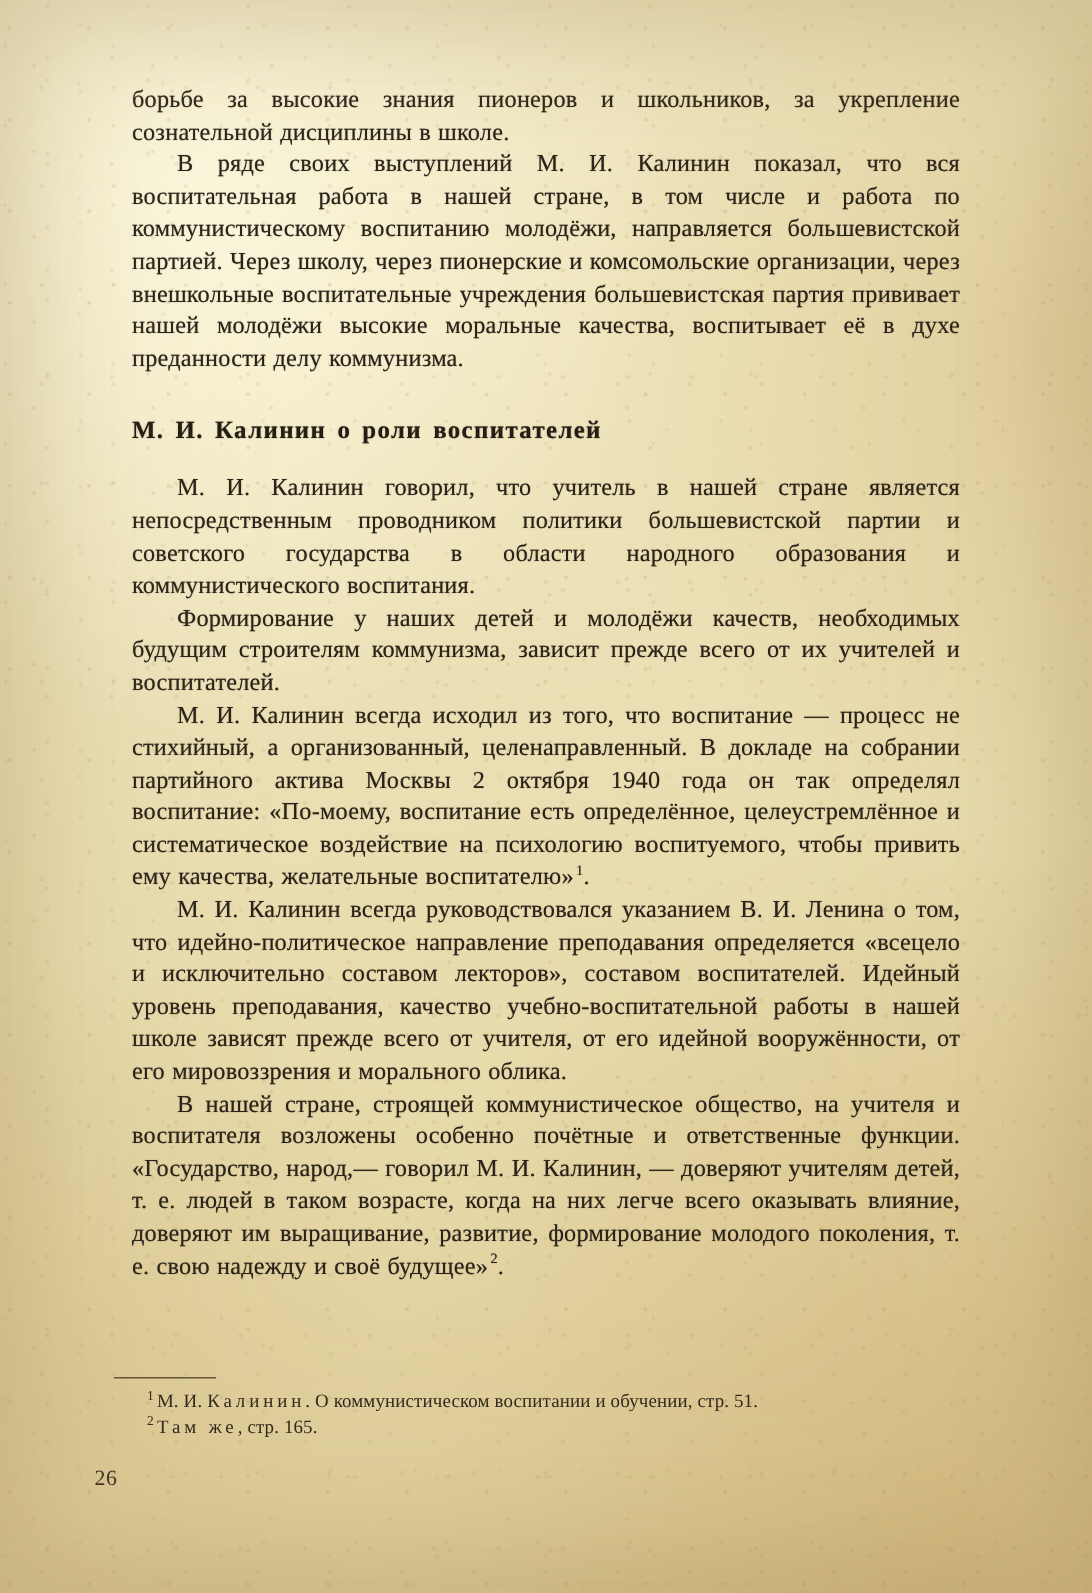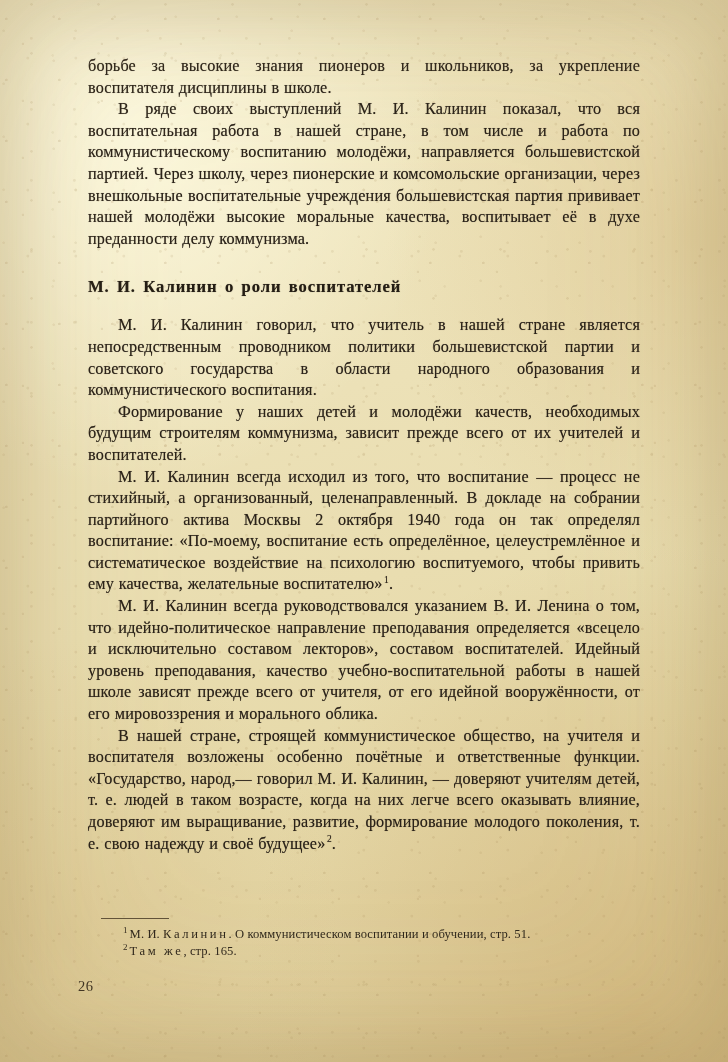--- a/index.html
+++ b/index.html
@@ -76,21 +76,21 @@
     font-weight: bold;
     letter-spacing: 0.9px;
     word-spacing: 2.4px;
     color: #241d14;
     text-shadow: 0 0 0.8px rgba(36,29,20,0.65);
   }
 
   
   #footnotes {
     position: absolute;
-    left: 101px;
+    left: 76px;
     top: 918px;
     width: 552px;
   }
   .fn-rule {
     width: 68px;
     height: 0;
     border-top: 1.4px solid #4a3c28;
     margin: 0 0 7px 0;
     opacity: 0.85;
   }
@@ -112,35 +112,35 @@
   .sp-name { letter-spacing: 2.6px; }
   sup.ref {
     font-size: 9.5px;
     vertical-align: super;
     line-height: 0;
     padding-left: 1.5px;
   }
 
   #page-number {
     position: absolute;
-    left: 78px;
+    left: 63px;
     top: 978px;
     font-size: 14.5px;
     color: #3a2f21;
     letter-spacing: 0.4px;
   }
 </style>
 </head>
 <body>
 
 <div id="page">
 
   <div id="textblock">
 
-    <p class="body cont">борьбе за высокие знания пионеров и школьников, за укрепление воспитателя дисциплины в школе.</p>
+    <p class="body cont">борьбе за высокие знания пионеров и школьников, за укрепление сознательной дисциплины в школе.</p>
 
     <p class="body">В ряде своих выступлений М. И. Калинин показал, что вся воспитательная работа в нашей стране, в том числе и работа по коммунистическому воспитанию молодёжи, направляется большевистской партией. Через школу, через пионерские и комсомольские организации, через внешкольные воспитательные учреждения большевистская партия прививает нашей молодёжи высокие моральные качества, воспитывает её в духе преданности делу коммунизма.</p>
 
     <h2 class="section-heading">М. И. Калинин о роли воспитателей</h2>
 
     <p class="body">М. И. Калинин говорил, что учитель в нашей стране является непосредственным проводником политики большевистской партии и советского государства в области народного образования и коммунистического воспитания.</p>
 
     <p class="body">Формирование у наших детей и молодёжи качеств, необходимых будущим строителям коммунизма, зависит прежде всего от их учителей и воспитателей.</p>
 
     <p class="body"><span>М. И. Калинин всегда исходил из того, что воспитание — процесс не стихийный, а организованный, целенаправленный. В докладе на собрании партийного актива Москвы 2 октября 1940 года он так определял воспитание: «По-моему, воспитание есть определённое, целеустремлённое и систематическое воздействие на психологию воспитуемого, чтобы привить ему качества, желательные воспитателю»</span><sup class="ref">1</sup><span>.</span></p>

